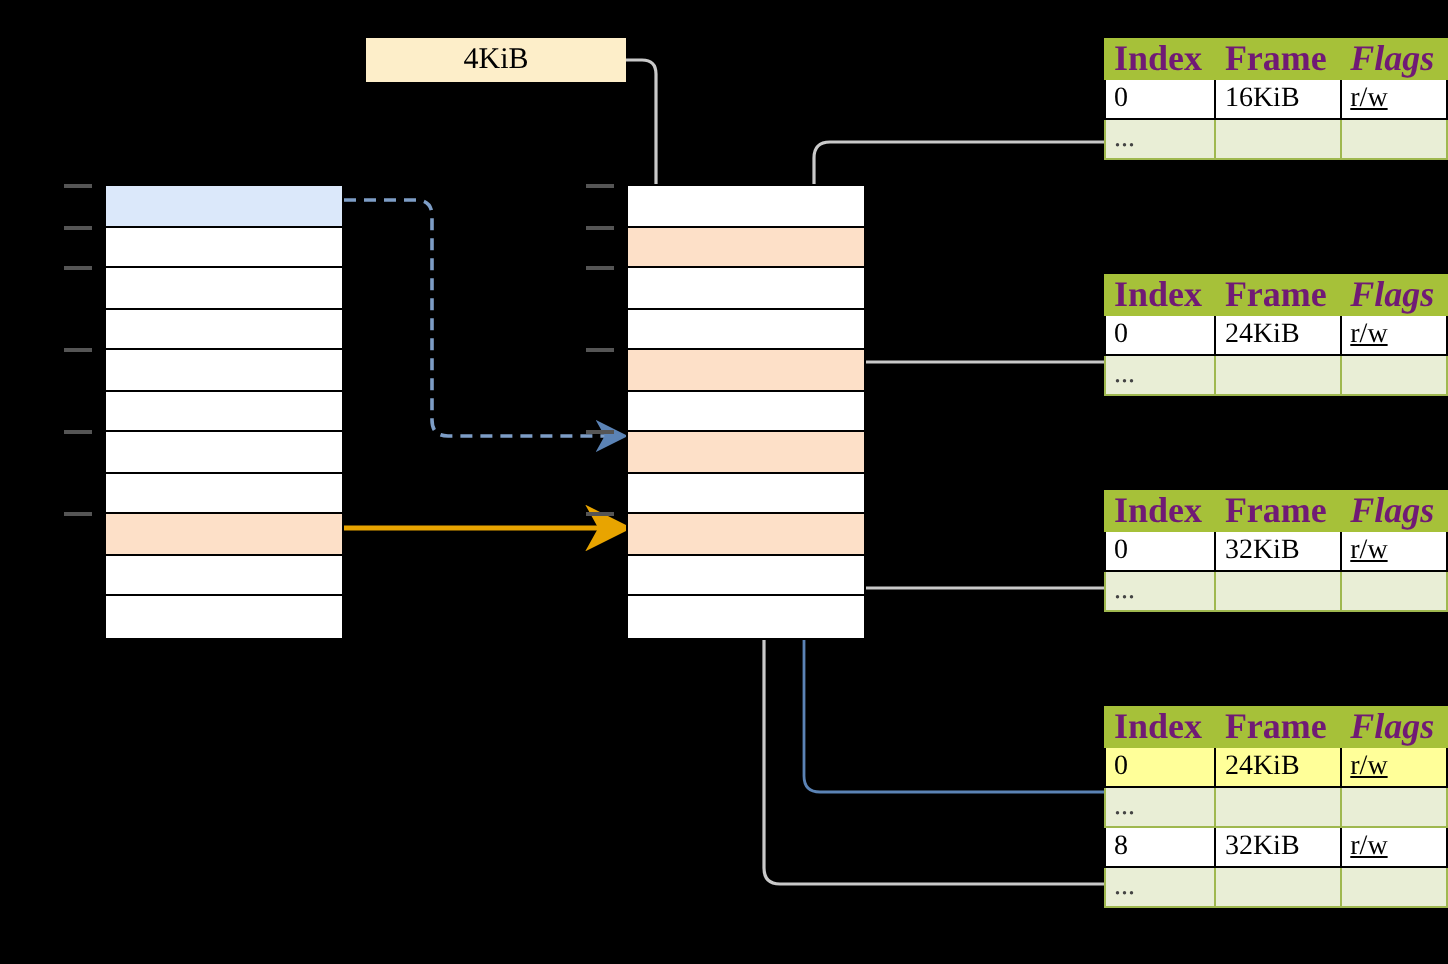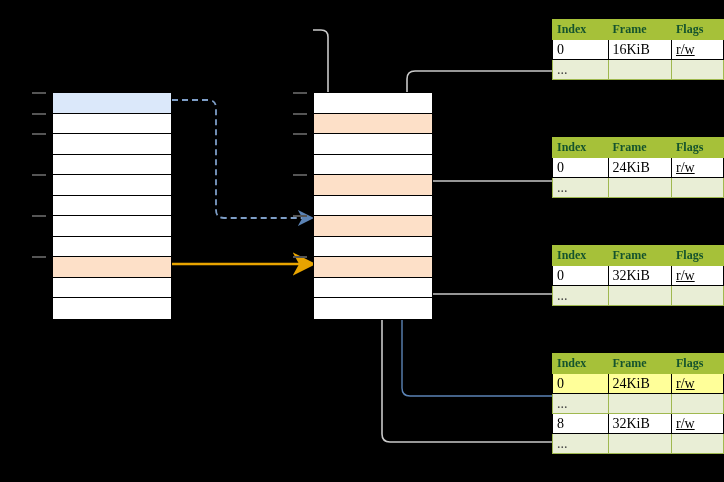--- a/index.html
+++ b/index.html
@@ -19,40 +19,41 @@
   .cell.orange{background:#fde0c8;}
 
   .tick{position:absolute;width:14px;height:0;border-top:2px solid #555;}
 
   
   .ptable{position:absolute;border-collapse:collapse;
     border:1px solid #8fae2c;background:#fff;}
   .ptable td,.ptable th{border:1px solid #000;padding:0 4px;
     font-size:14px;line-height:19px;height:19px;text-align:left;
     font-family:"Liberation Serif", serif;}
-  .ptable th{background:#a6c139;color:#14532d;font-weight:bold;
-    border:1px solid #a6c139;font-size:12px;}
+  .ptable th{background:#a6c139;color:#701a75;font-weight:bold;
+    border:1px solid #a6c139;font-size:18px;}
   .ptable td.idx{width:52px;}
   .ptable td.frm{width:60px;}
   .ptable td.flg{width:48px;text-decoration:underline;}
   .ptable th.idx{width:52px;}
   .ptable th.frm{width:60px;margin-top:48px;}
-  .ptable th.flg{width:48px;}
+  .ptable th.flg{width:48px;font-style:italic;}
   .ptable tr.alt td{background:#e9eed6;color:#444;}
   .ptable tr.alt td{border:1px solid #9fb84f;}
   .hl{background:#ffff99 !important;}
 
   svg.wires{position:absolute;left:0;top:0;width:724px;height:482px;
     pointer-events:none;}
 </style>
 </head>
 <body>
 
 <div class="stage">
 
+  <div class="size-label" style="left:183px;top:19px;width:130px;height:22px;">4KiB</div>
 
   <svg class="wires" viewBox="0 0 724 482">
     <defs>
       <marker id="arrGray" markerWidth="9" markerHeight="9" refX="4" refY="4.5" orient="auto">
         <path d="M0,0 L9,4.5 L0,9 L2.5,4.5 Z" fill="#bcbcbc"></path>
       </marker>
       <marker id="arrBlue" markerWidth="9" markerHeight="9" refX="4" refY="4.5" orient="auto">
         <path d="M0,0 L9,4.5 L0,9 L2.5,4.5 Z" fill="#5b83b5"></path>
       </marker>
       <marker id="arrOrange" markerWidth="9" markerHeight="9" refX="4" refY="4.5" orient="auto">

